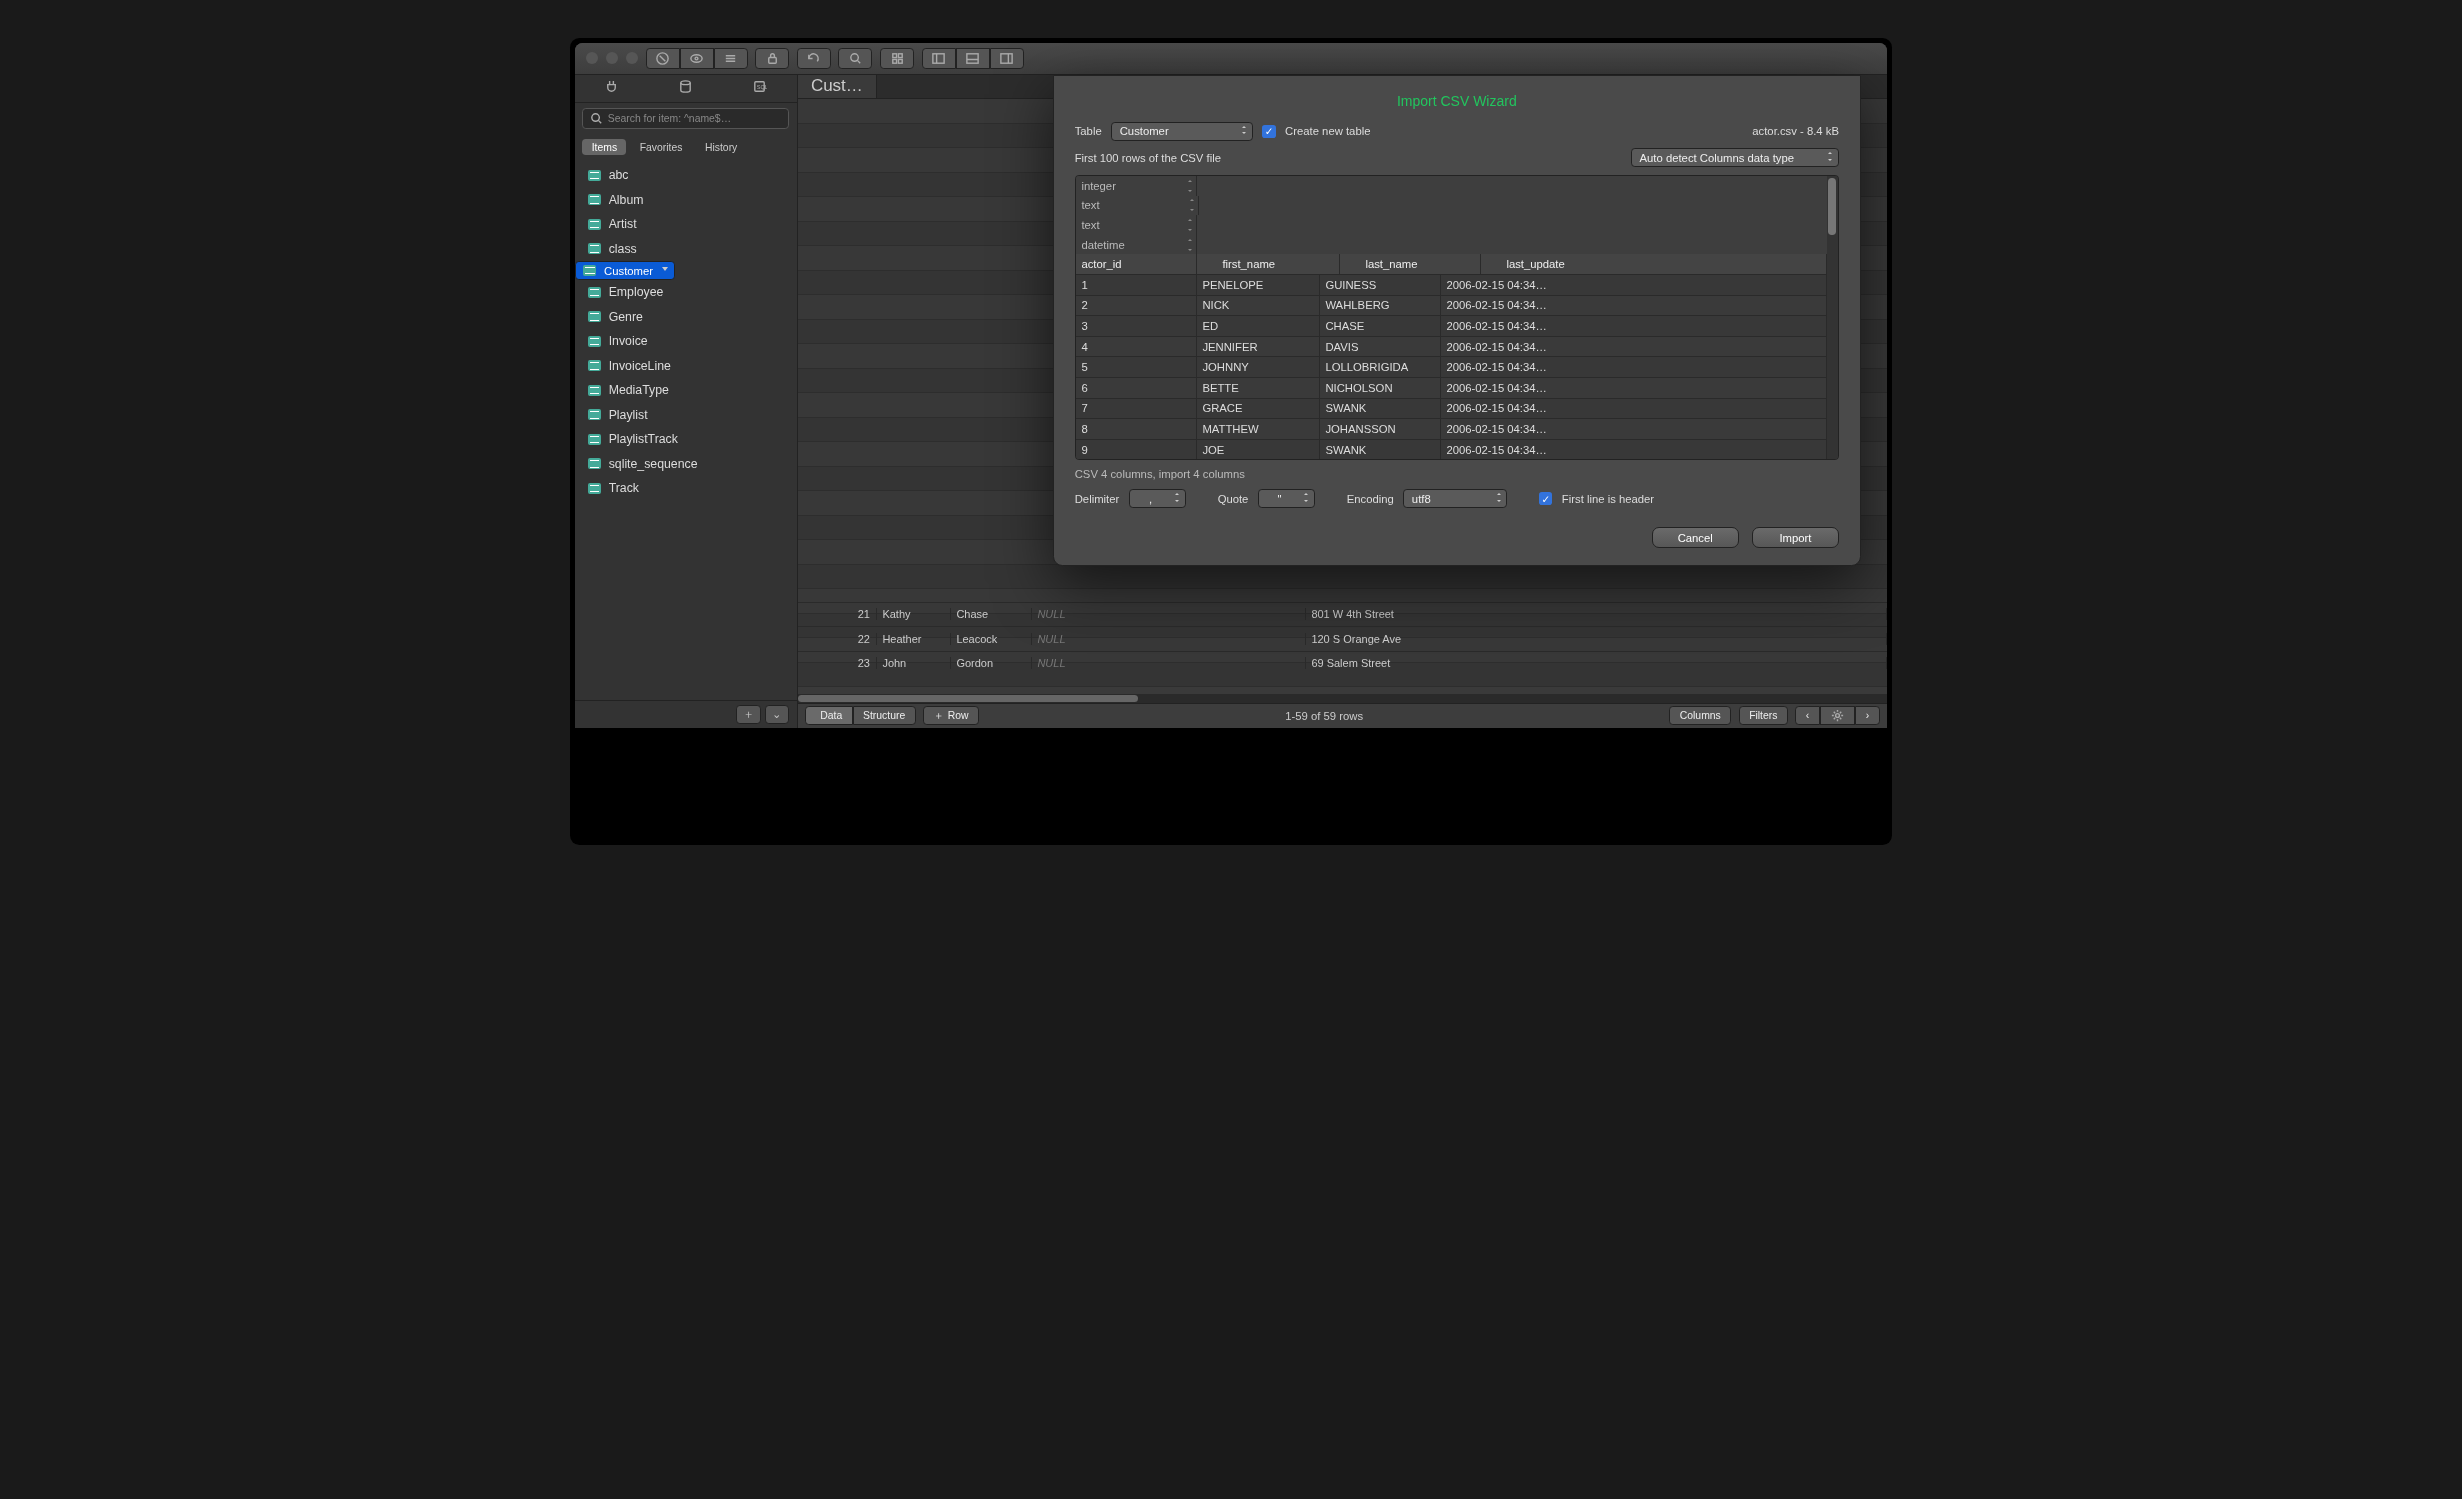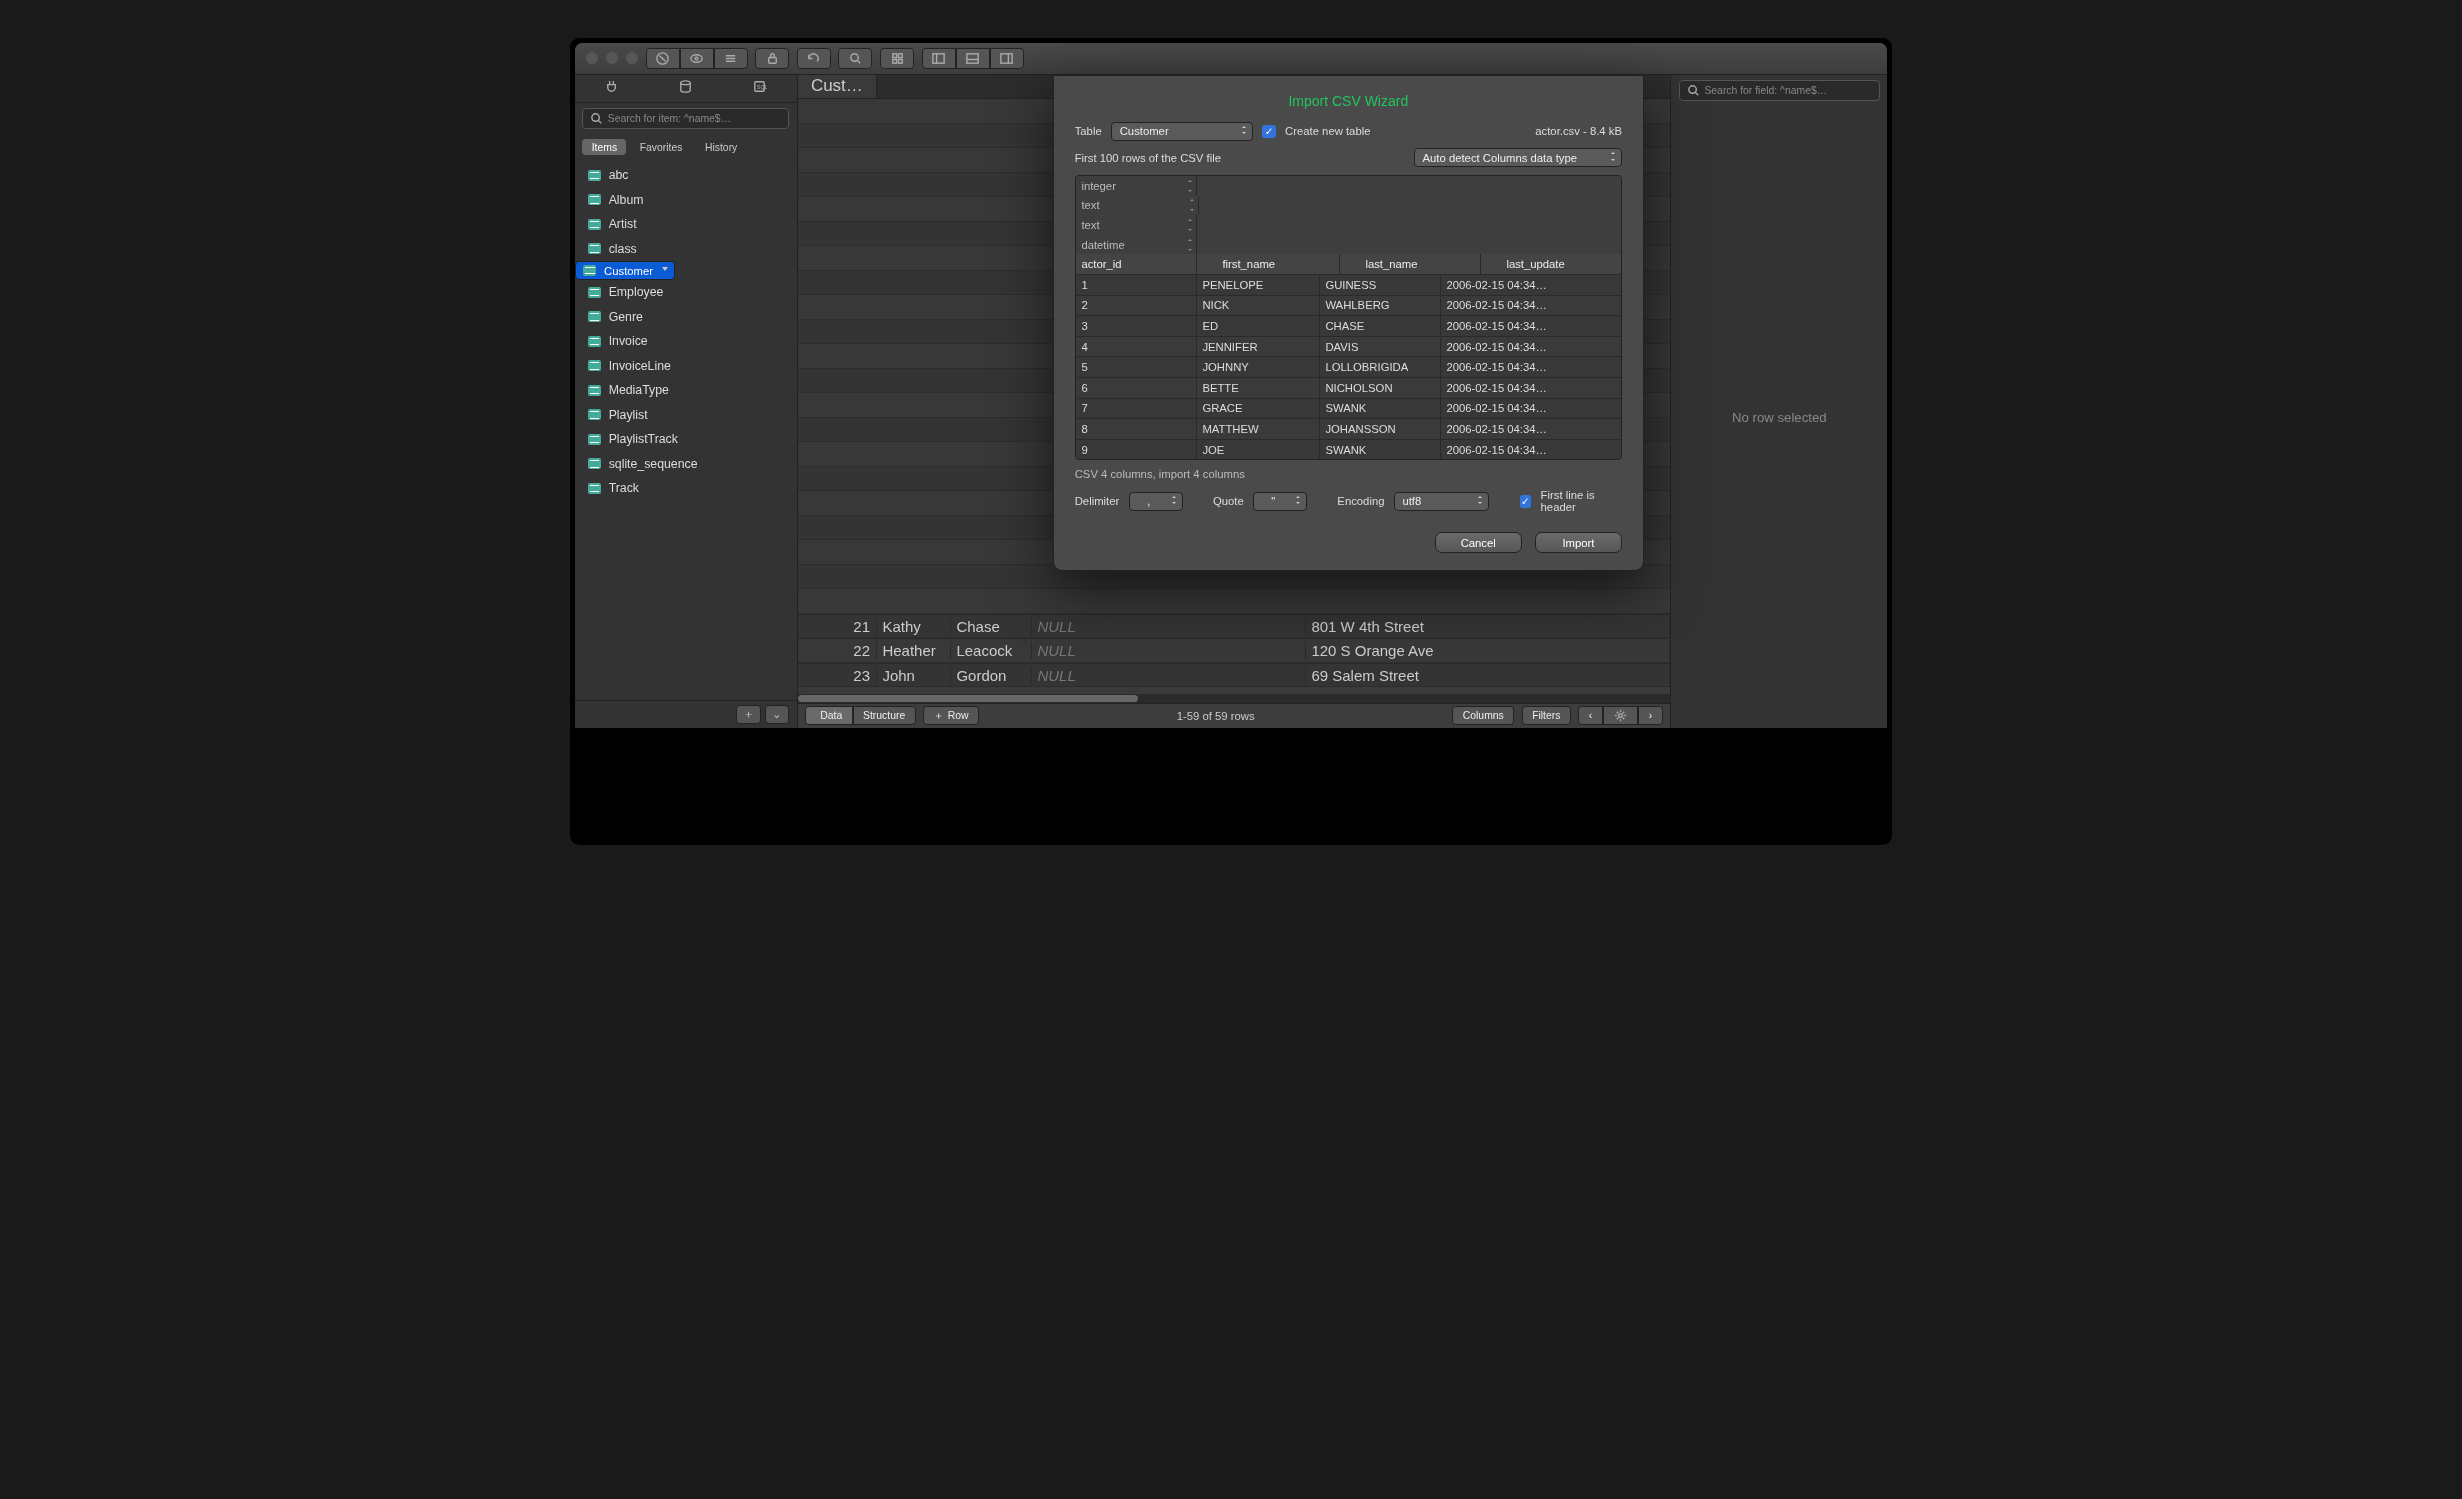--- a/index.html
+++ b/index.html
@@ -32,21 +32,21 @@
   .tblico::after{content:"";position:absolute;inset:1.9px;border-top:0.9px solid #fff;border-bottom:0.9px solid #fff;}
   .sidefoot { height:28px; border-top:0.9px solid #222; display:flex; align-items:center; justify-content:flex-end; padding:0 7.6px; gap:3.8px;}
   .tinybtn { background:#555; border:0.9px solid #222; height:19px; min-width:24.5px; border-radius:3.8px; color:#ccc; display:flex;align-items:center;justify-content:center; font-size:11.3px;}
 
   .main { flex:1; display:flex; flex-direction:column; background:#3a3a3a; position:relative;}
   .tabbar { height:24.5px; background:#2c2c2c; display:flex; border-bottom:0.9px solid #222;}
   .tab { padding:0 13.2px; font-size:17px; color:#ccc; display:flex;align-items:center; background:#3a3a3a; border-right:0.9px solid #222;}
   .grid { flex:1; position:relative; overflow:hidden;}
   .bgrow { height:24.5px; border-bottom:0.9px solid #2d2d2d; }
   .bgrow:nth-child(odd){background:#383838;} .bgrow:nth-child(even){background:#343434;}
-  .bgtable { position:absolute; bottom:16px; left:0; right:0; font-size:15px; color:#ccc;}
+  .bgtable { position:absolute; bottom:28px; left:0; right:0; font-size:11px; color:#ccc;}
   .bgtr { display:flex; height:24.5px; align-items:center; border-top:0.9px solid #2a2a2a;}
   .bgtr > div { padding:0 5.7px; border-right:0.9px solid #2a2a2a; overflow:hidden; white-space:nowrap;}
   .null { color:#777; font-style:italic;}
   .hscroll { position:absolute; bottom:0; left:0; right:0; height:9.4px; background:#2a2a2a;}
   .hthumb { position:absolute; left:0; width:340px; height:7.6px; top:0.9px; background:#666; border-radius:3.8px;}
 
   .footer { height:24.5px; background:#3d3d3d; border-top:0.9px solid #222; display:flex; align-items:center; padding:0 7.6px; gap:7.6px; font-size:11.3px; color:#ccc;}
   .seg { display:flex; }
   .segbtn { background:#555; border:0.9px solid #222; height:19px; padding:0 9.4px; display:flex;align-items:center; font-size:10.4px; color:#eee;}
   .segbtn:first-child{border-radius:3.8px 0 0 3.8px;} .segbtn:last-child{border-radius:0 3.8px 3.8px 0;}
@@ -437,27 +437,17 @@
           <span>First line is header</span>
         </div>
 
         <div class="dactions">
           <div class="dbtn">Cancel</div>
           <div class="dbtn">Import</div>
         </div>
       </div>
     </div>
 
-    <div class="rightpanel">
-      <div class="rpsearch">
-        <svg viewBox="0 0 16 16">
-              <circle cx="7" cy="7" r="4"></circle>
-              <line x1="10" y1="10" x2="13" y2="13"></line>
-            </svg>
-        <span>Search for field: ^name$…</span>
-      </div>
-      <div class="rpempty">No row selected</div>
-    </div>
   </div>
 
 </div>
 </div>
 
 
 </body></html>

